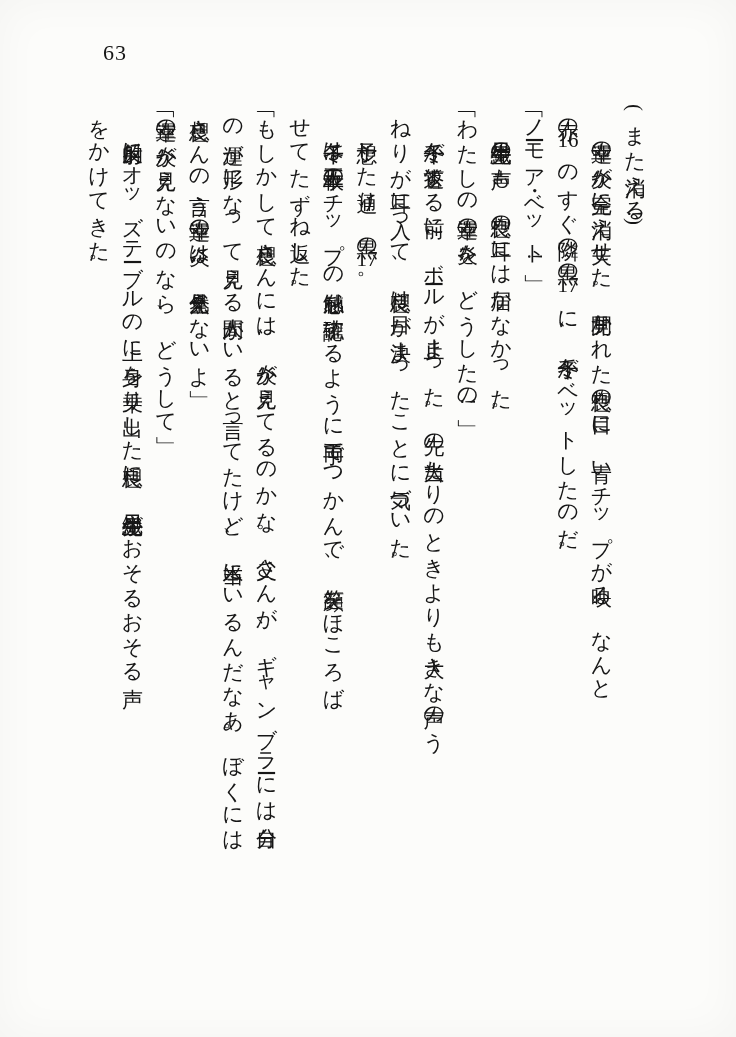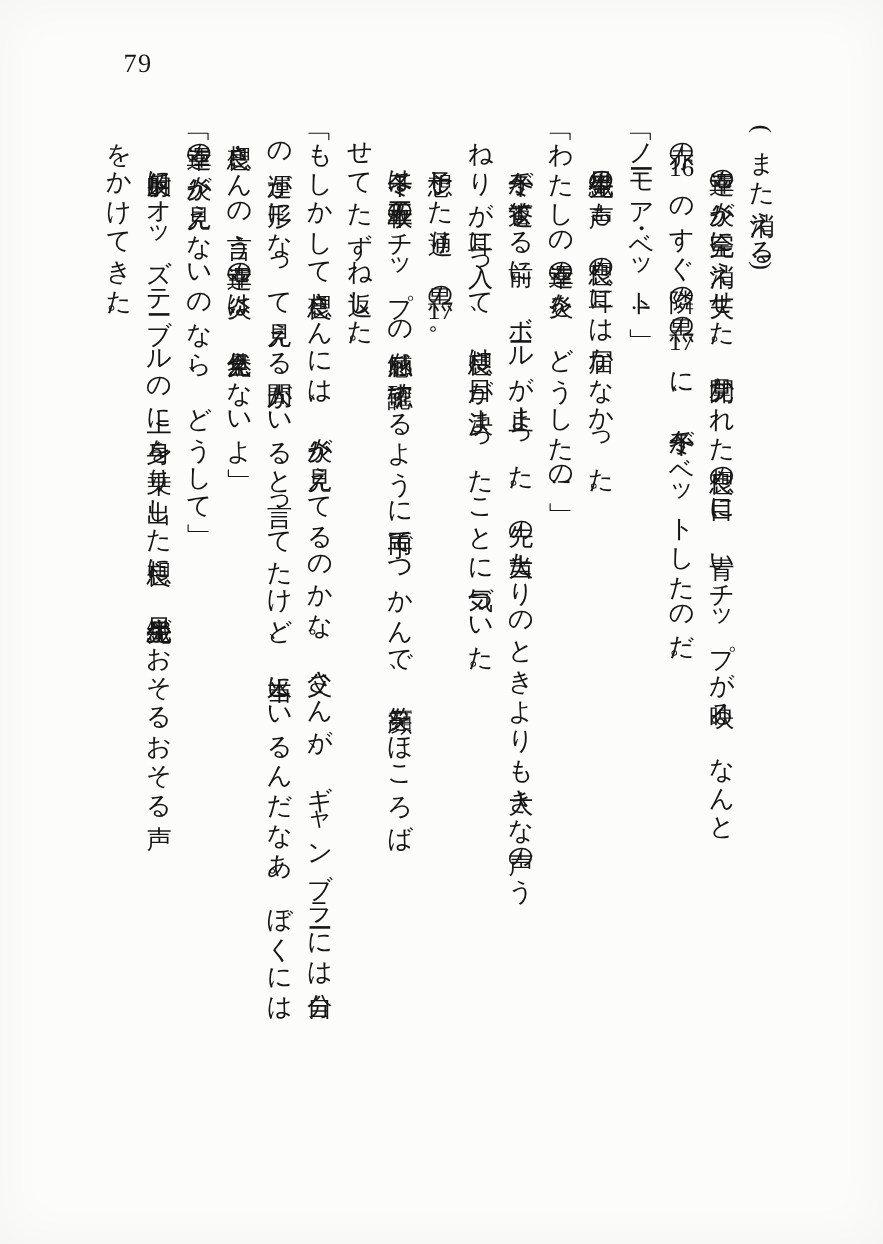--- a/index.html
+++ b/index.html
@@ -46,21 +46,21 @@
   .tcy {
     text-combine-upright: all;
     -webkit-text-combine: horizontal;
     letter-spacing: 0;
   }
 </style>
 </head>
 <body>
 
 <div class="page">
-  <div class="page-number">79</div>
+  <div class="page-number">63</div>
   <div class="text-block">
       <div class="tline">(また消える!)</div>
       <div class="tline indent">幸運の炎が完全に消え失せた。見開かれた想良の目に、青いチップが映る。なんと</div>
       <div class="tline">赤の<span class="tcy">16</span>のすぐ隣の黒の<span class="tcy">17</span>に、千冬がベットしたのだ。</div>
       <div class="tline">「ノーモア・ベット!」</div>
       <div class="tline indent">早織先生の声も、想良の耳には届かなかった。</div>
       <div class="tline">「わたしの幸運の炎を、どうしたの!」</div>
       <div class="tline indent">千冬が返答する前に、ボールが止まった。先の大当たりのときよりも大きな声のう</div>
       <div class="tline">ねりが耳に入って、想良は目が決まったことに気づいた。</div>
       <div class="tline indent">予想した通り、黒の<span class="tcy">17</span>。</div>

